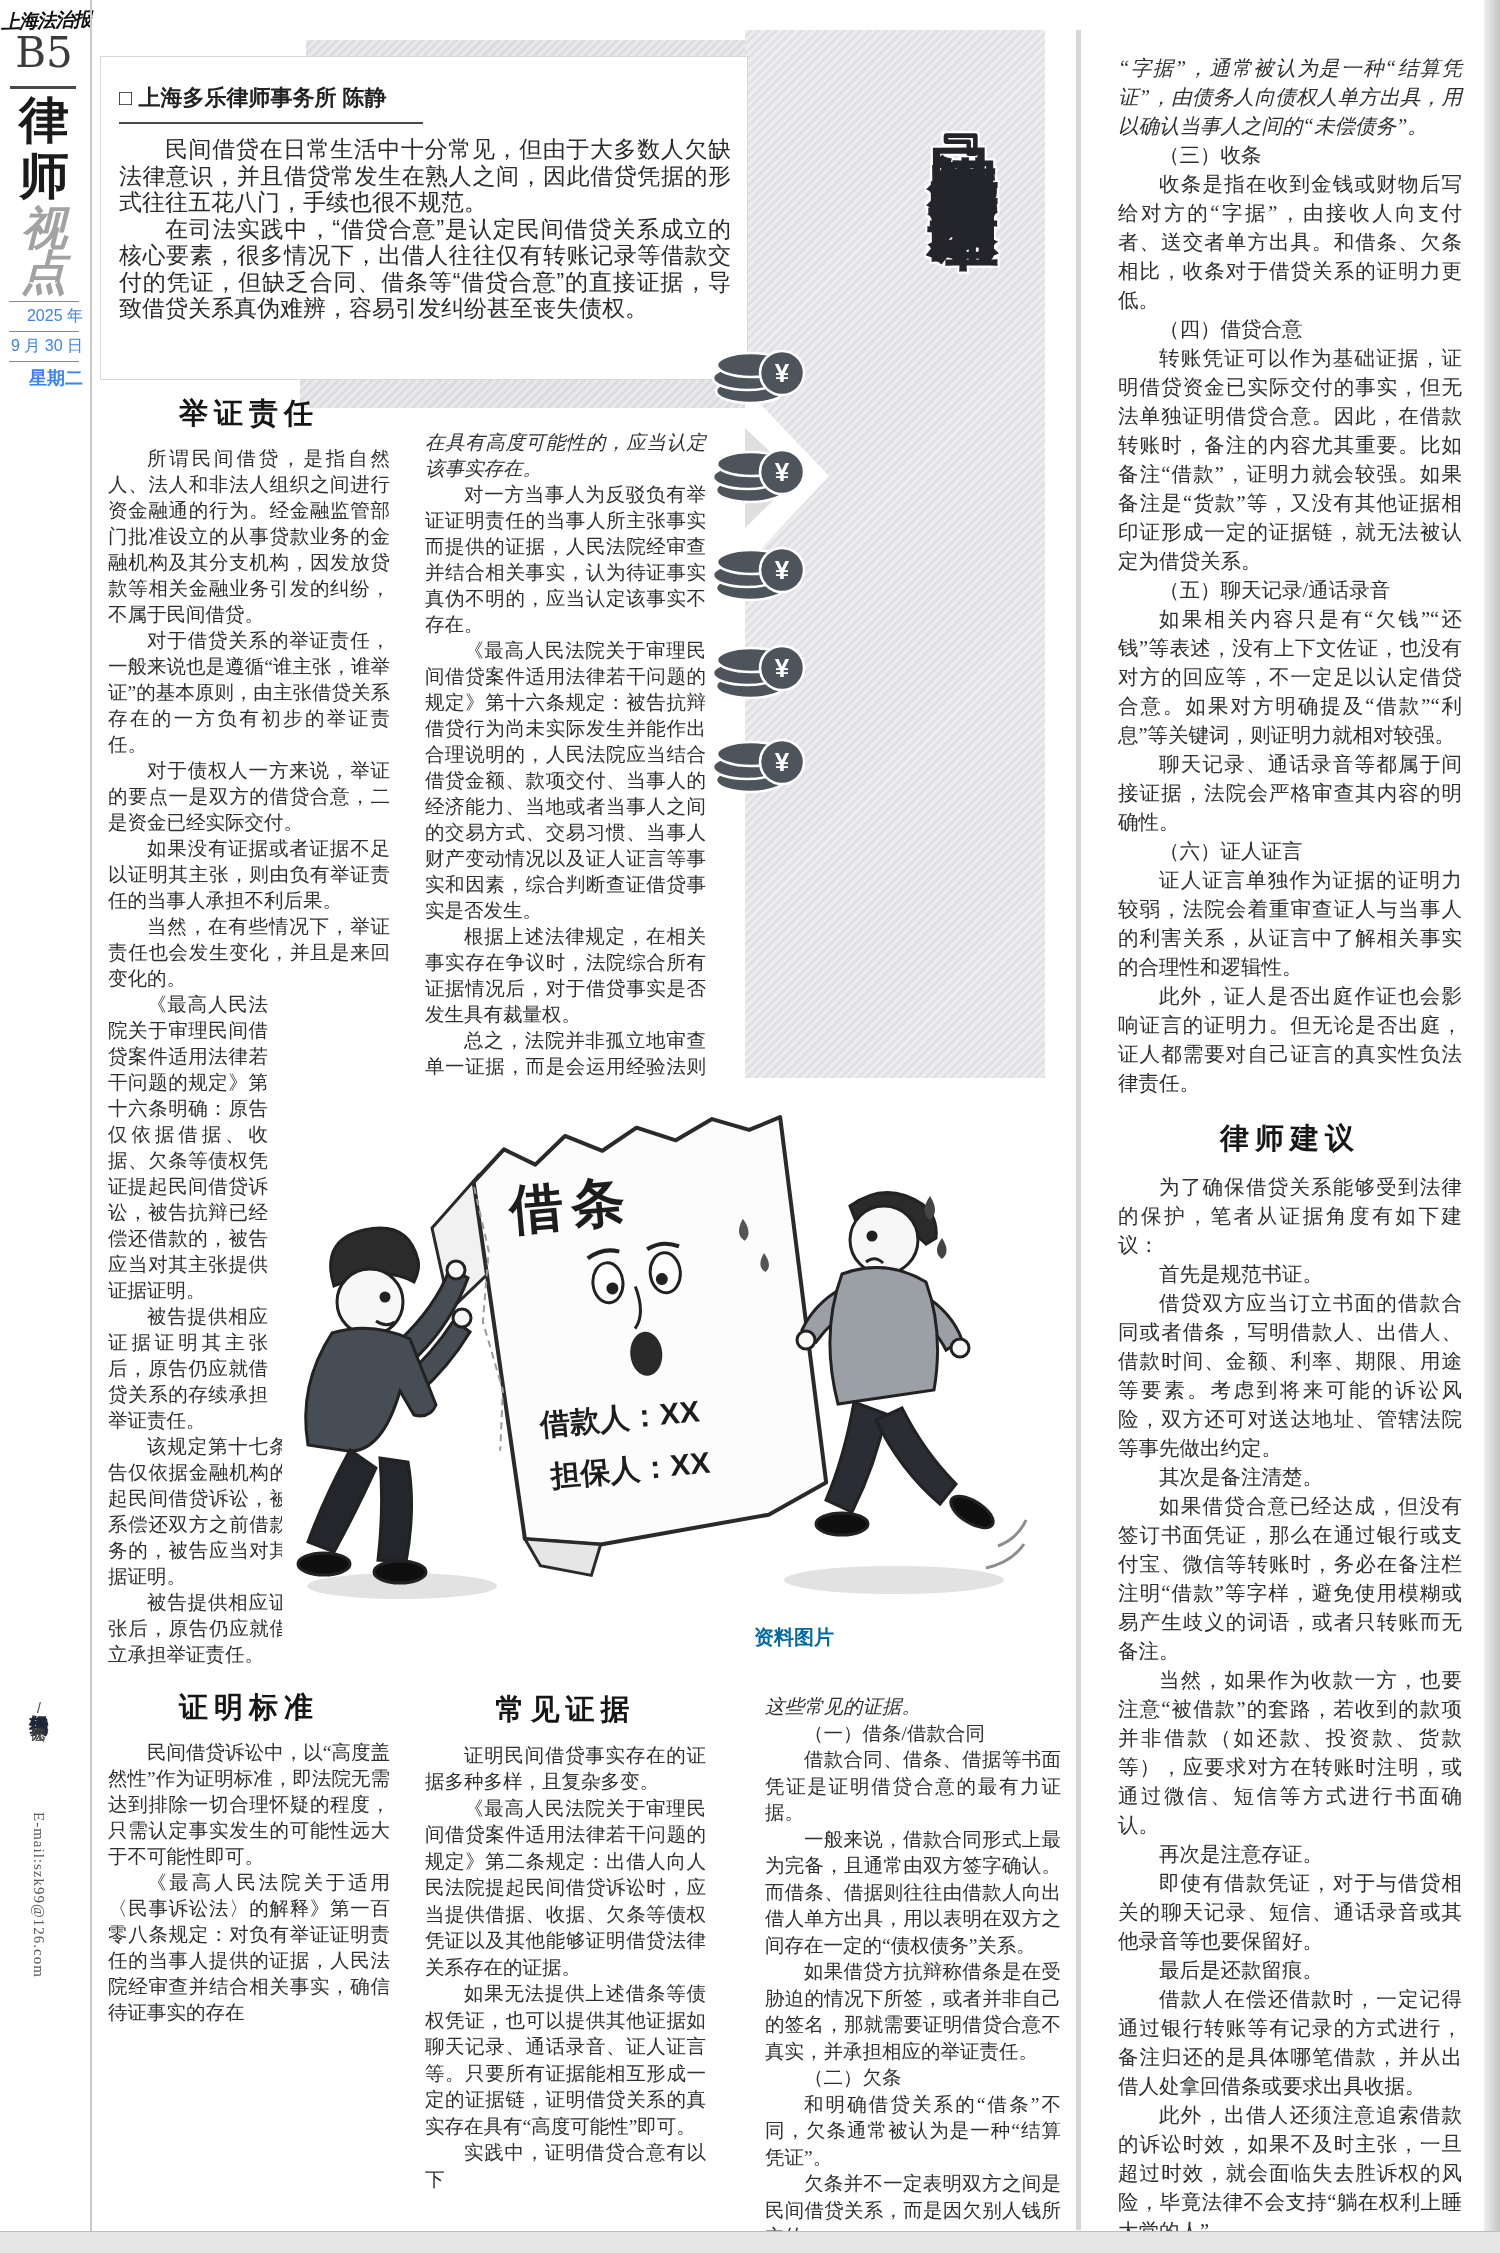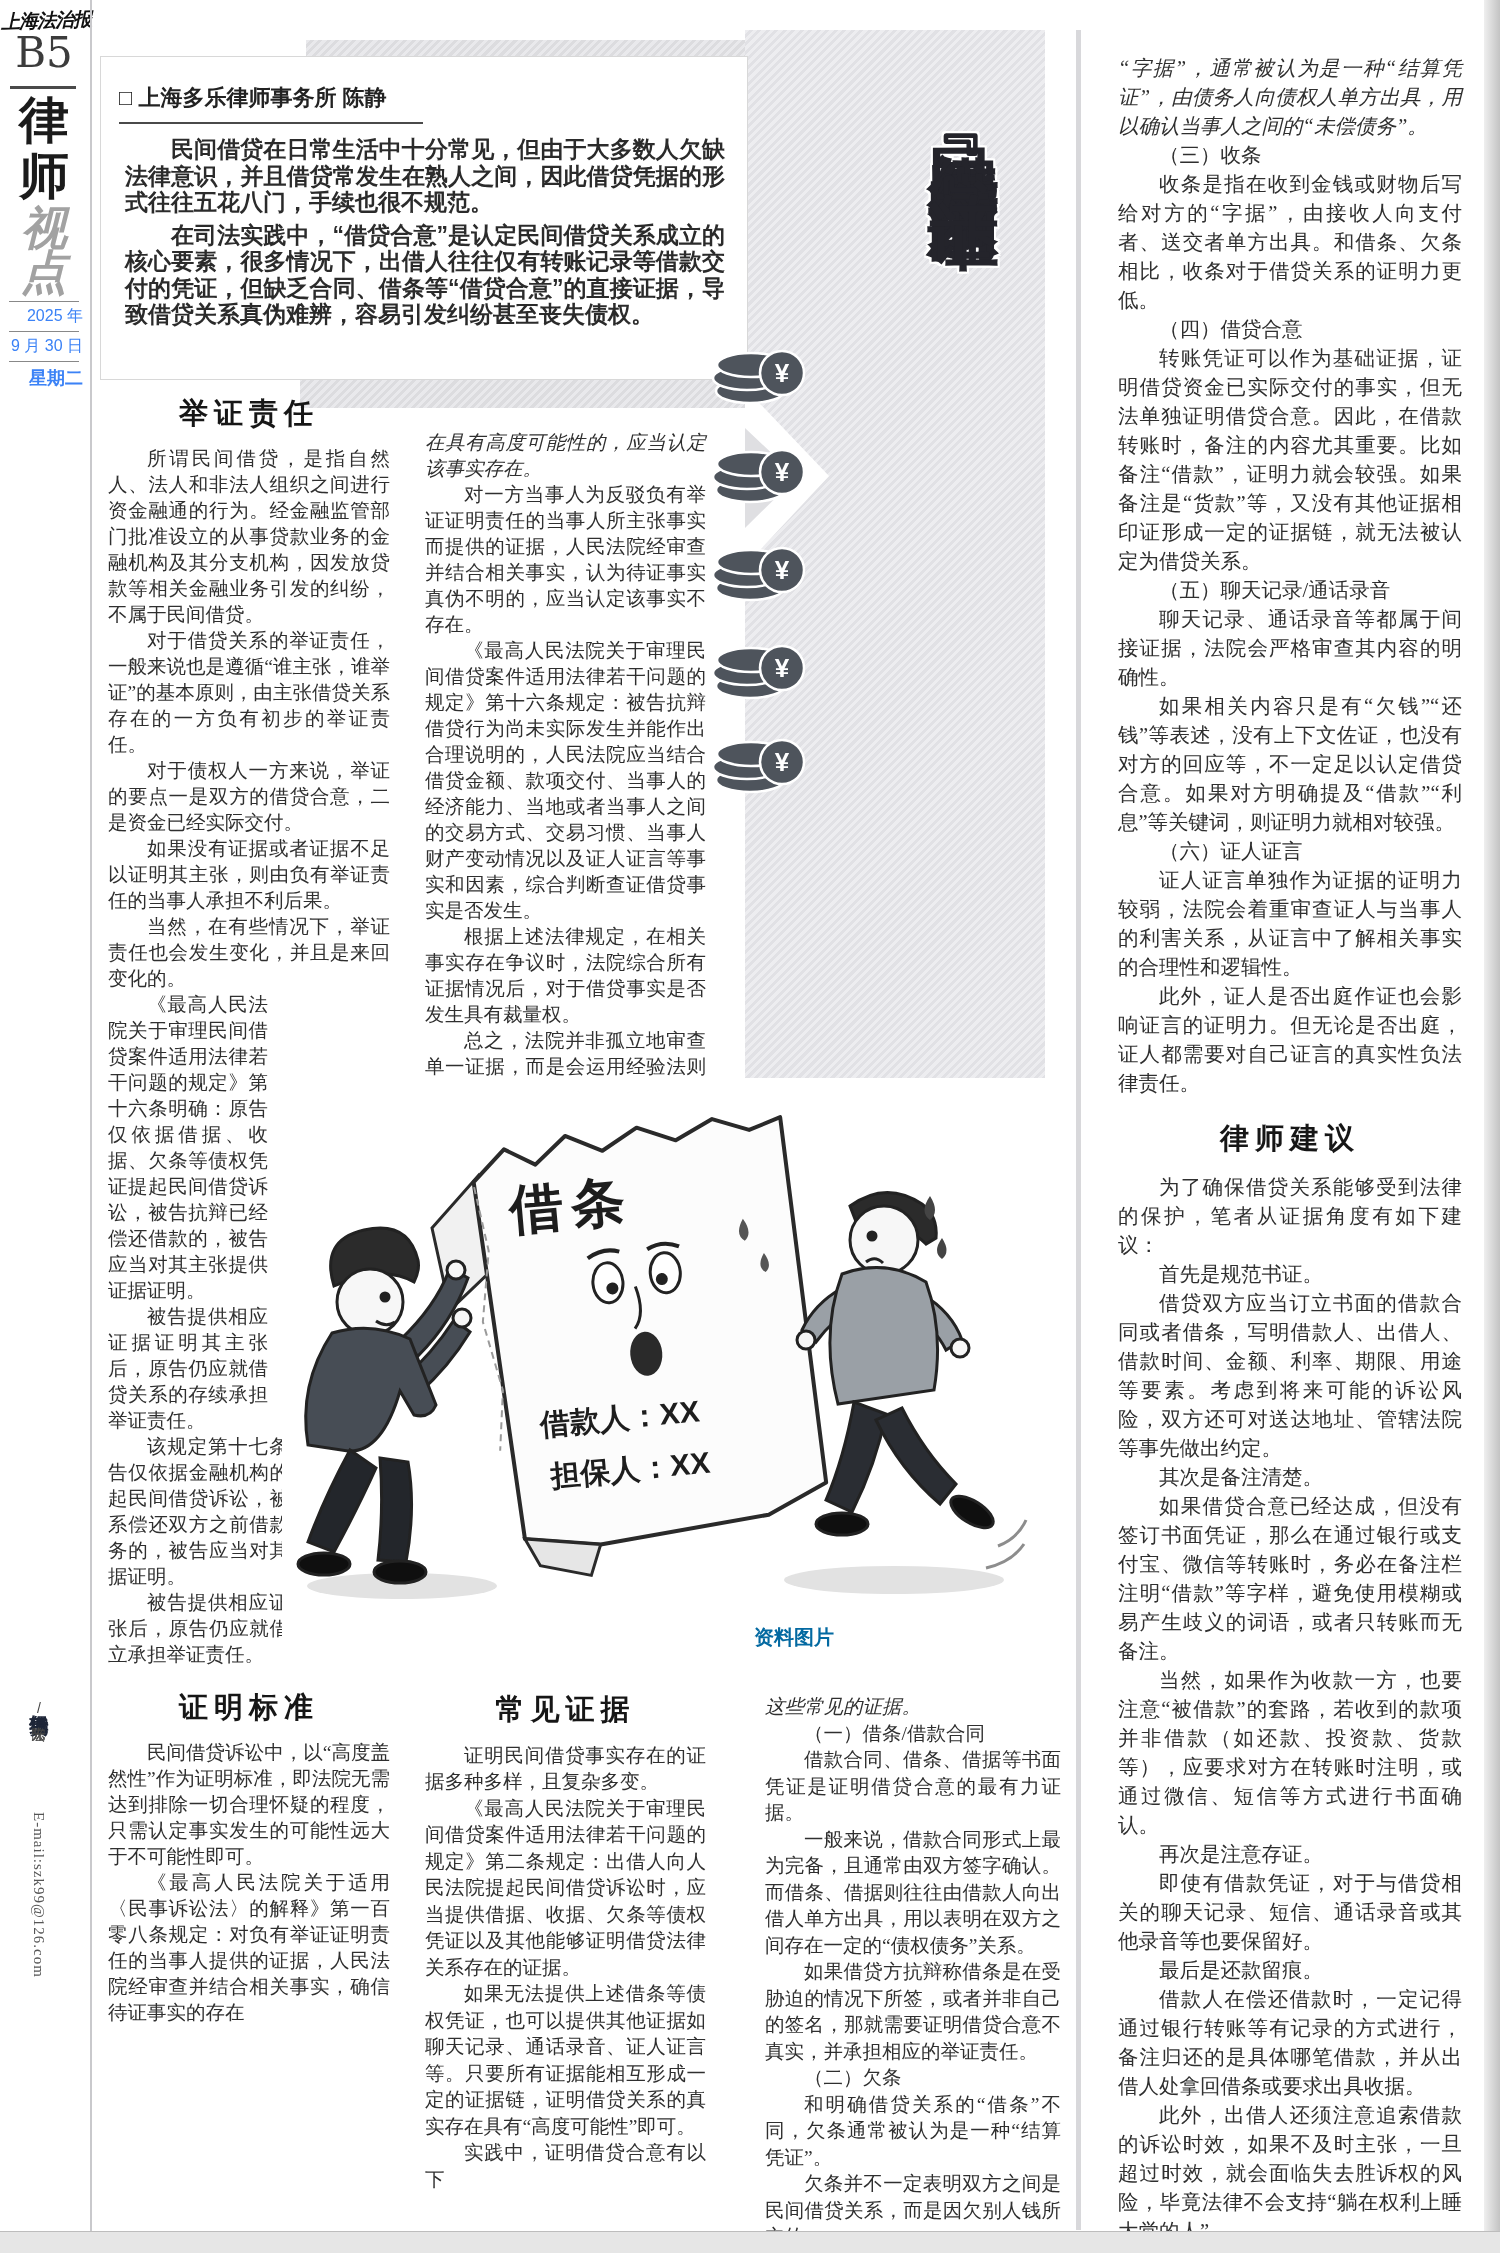--- a/index.html
+++ b/index.html
@@ -34,21 +34,21 @@
   .hatch{background-image:repeating-linear-gradient(135deg,#e9e9ec 0 3px,#dcdcdf 3px 6px);}
   .hatch-top{position:absolute;left:306px;top:40px;width:440px;height:40px;z-index:1;}
   .hatch-bottom{position:absolute;left:300px;top:378px;width:446px;height:30px;z-index:1;}
   .intro-box{position:absolute;left:100px;top:56px;width:646px;height:322px;background:#fff;
              border:1px solid #d8d8d8;z-index:2;}
   .byline{display:inline-block;margin:26px 0 0 18px;font-family:"Liberation Sans",sans-serif;
           font-weight:bold;font-size:22px;color:#222;border-bottom:2px solid #4a4a4a;
           padding:0 36px 9px 0;}
   .intro-text{margin:12px 16px 0 18px;font-family:"Liberation Sans",sans-serif;
               font-size:23px;line-height:26.5px;color:#2b2b2b;text-align:justify;}
-  .intro-text .para{margin:6px;text-indent:2em;font-weight:bold;}
+  .intro-text .para{margin:0;text-indent:2em;}
   
   .strip{position:absolute;left:745px;top:30px;width:300px;height:1626px;z-index:1;
          background:repeating-linear-gradient(135deg,#ededf0 0 3px,#e1e1e5 3px 6px);}
   .headline{position:absolute;left:893px;top:92px;height:1080px;width:144px;z-index:2;
             writing-mode:vertical-rl;text-orientation:upright;
             font-family:"DejaVu Serif",serif;font-weight:bold;font-size:71px;letter-spacing:4px;
             color:#24242b;line-height:144px;
             text-shadow:-2px 0 #fff,2px 0 #fff,0 -2px #fff,0 2px #fff,
                         -2px -2px #fff,2px 2px #fff,-2px 2px #fff,2px -2px #fff;}
   .bubble-tail{position:absolute;left:745px;top:388px;z-index:2;}
@@ -300,22 +300,22 @@
   </div>
 
   <div class="col" id="rightcol">
     <div class="cont">
         <p class="para">“字据”，通常被认为是一种“结算凭证”，由债务人向债权人单方出具，用以确认当事人之间的“未偿债务”。</p>
         <p class="para">（三）收条</p>
         <p class="para">收条是指在收到金钱或财物后写给对方的“字据”，由接收人向支付者、送交者单方出具。和借条、欠条相比，收条对于借贷关系的证明力更低。</p>
         <p class="para">（四）借贷合意</p>
         <p class="para">转账凭证可以作为基础证据，证明借贷资金已实际交付的事实，但无法单独证明借贷合意。因此，在借款转账时，备注的内容尤其重要。比如备注“借款”，证明力就会较强。如果备注是“货款”等，又没有其他证据相印证形成一定的证据链，就无法被认定为借贷关系。</p>
         <p class="para">（五）聊天记录/通话录音</p>
+        <p class="para">如果相关内容只是有“欠钱”“还钱”等表述，没有上下文佐证，也没有对方的回应等，不一定足以认定借贷合意。如果对方明确提及“借款”“利息”等关键词，则证明力就相对较强。</p>
         <p class="para">聊天记录、通话录音等都属于间接证据，法院会严格审查其内容的明确性。</p>
-        <p class="para">如果相关内容只是有“欠钱”“还钱”等表述，没有上下文佐证，也没有对方的回应等，不一定足以认定借贷合意。如果对方明确提及“借款”“利息”等关键词，则证明力就相对较强。</p>
         <p class="para">（六）证人证言</p>
         <p class="para">证人证言单独作为证据的证明力较弱，法院会着重审查证人与当事人的利害关系，从证言中了解相关事实的合理性和逻辑性。</p>
         <p class="para">此外，证人是否出庭作证也会影响证言的证明力。但无论是否出庭，证人都需要对自己证言的真实性负法律责任。</p>
       </div>
     <div class="col-heading mid">律师建议</div>
     <div>
         <p class="para">为了确保借贷关系能够受到法律的保护，笔者从证据角度有如下建议：</p>
         <p class="para">首先是规范书证。</p>
         <p class="para">借贷双方应当订立书面的借款合同或者借条，写明借款人、出借人、借款时间、金额、利率、期限、用途等要素。考虑到将来可能的诉讼风险，双方还可对送达地址、管辖法院等事先做出约定。</p>
         <p class="para">其次是备注清楚。</p>

